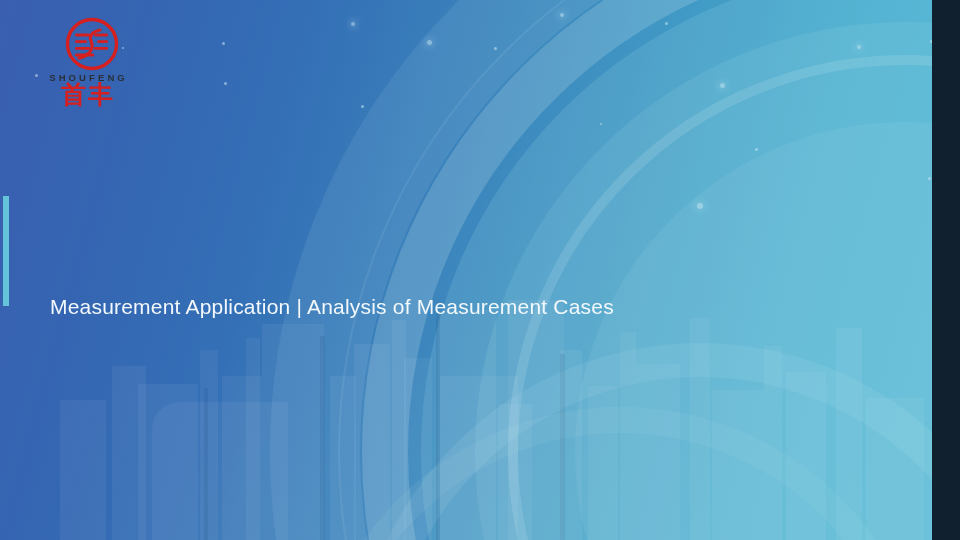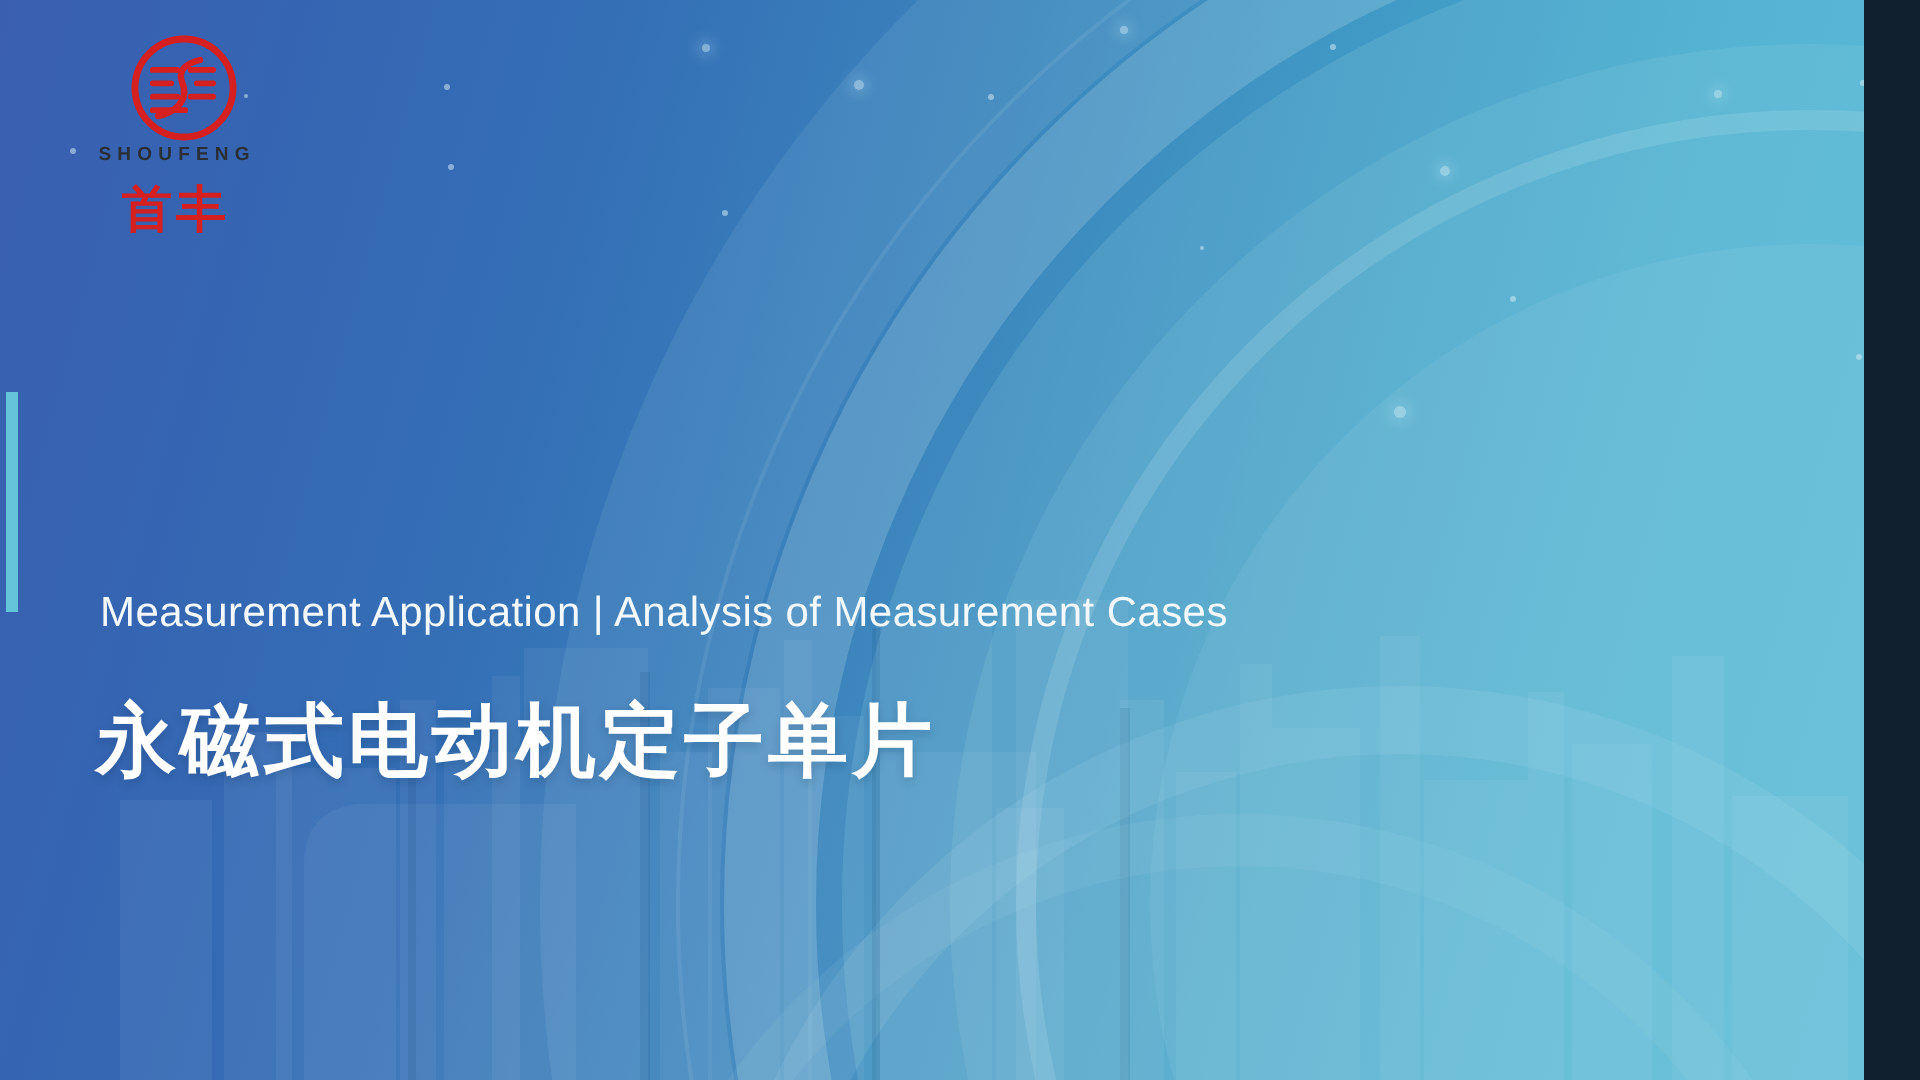--- a/index.html
+++ b/index.html
@@ -86,21 +86,21 @@
     font-weight: bold;
     letter-spacing: 3.1px;
     color: #2a2f36;
     text-indent: 3.1px;
     line-height: 12px;
     font-family: "Liberation Sans", sans-serif;
   }
   .logo-cn {
     position: absolute;
     left: 0;
-    top: 74px;
+    top: 64px;
     width: 118px;
     text-align: center;
     font-size: 25px;
     font-weight: bold;
     letter-spacing: 2px;
     color: #d61f1f;
     line-height: 30px;
     text-indent: 2px;
     font-family: "DejaVu Sans", "Liberation Sans", sans-serif;
   }
@@ -258,15 +258,14 @@
     </svg>
     <div class="logo-latin">SHOUFENG</div>
     <div class="logo-cn">首丰</div>
   </div>
 
   <div class="accent-bar"></div>
 
 
   <div class="title-sub-en">Measurement Application | Analysis of Measurement Cases</div>
 
-  <div class="title-sub-cn">永磁式电动机定子单片</div>
 
 </div>
 
 </body></html>

